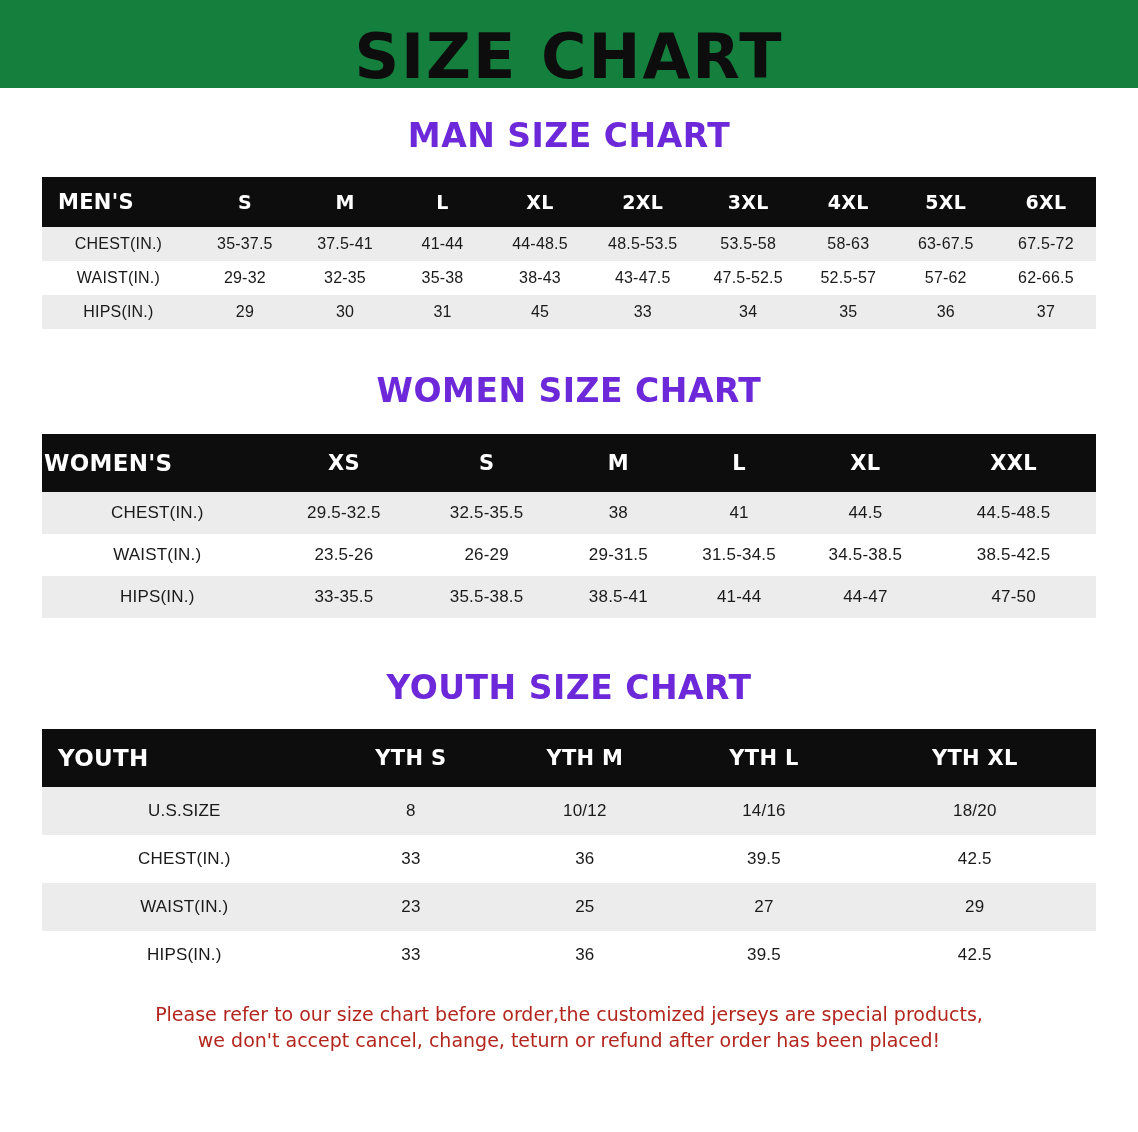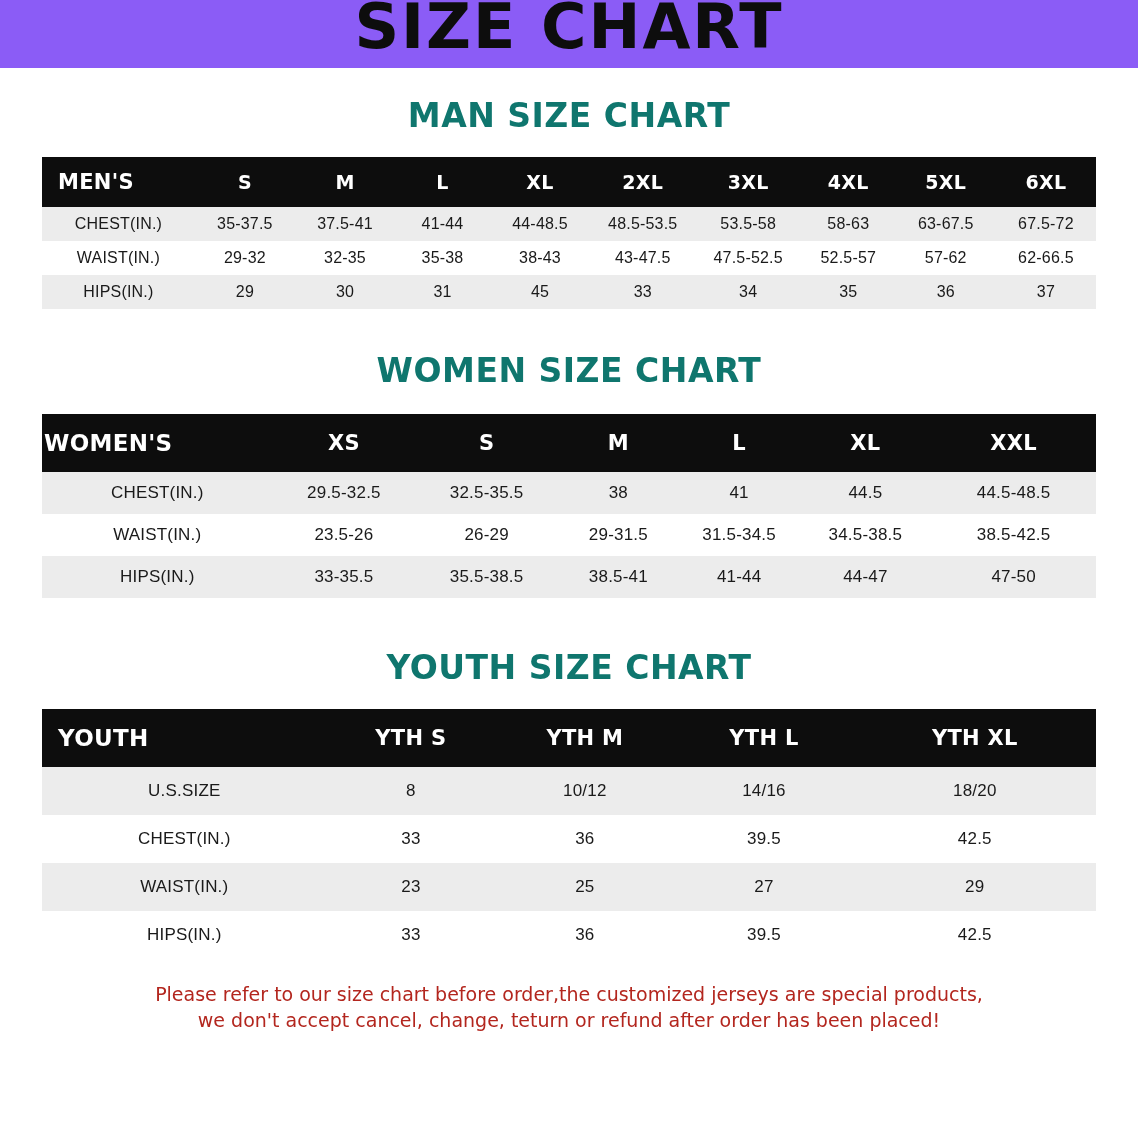--- a/index.html
+++ b/index.html
@@ -16,43 +16,43 @@
   .page {
     position: relative;
     width: 1138px;
     height: 1132px;
     background: #ffffff;
   }
 
   
   .banner {
     width: 100%;
-    height: 68px;
-    background: #8b5cf6;
+    height: 88px;
+    background: #15803d;
     display: flex;
-    align-items: flex-start;
+    align-items: flex-end;
     justify-content: center;
   }
   .banner-title {
     font-family: "DejaVu Sans", sans-serif;
     font-weight: bold;
     font-size: 62px;
     letter-spacing: 2px;
     color: #0d0d0d;
     line-height: 1;
     margin-top: -4px;
   }
 
   
   .section-title {
     text-align: center;
     font-family: "DejaVu Sans", sans-serif;
     font-weight: bold;
     font-size: 33px;
-    color: #0f766e;
+    color: #6d28d9;
     letter-spacing: 0.5px;
   }
   .t-man   { margin-top: 28px; margin-bottom: 22px; }
   .t-women { margin-top: 42px; margin-bottom: 24px; }
   .t-youth { margin-top: 50px; margin-bottom: 22px; }
 
   
   .table-wrap {
     margin: 0 42px;
   }

